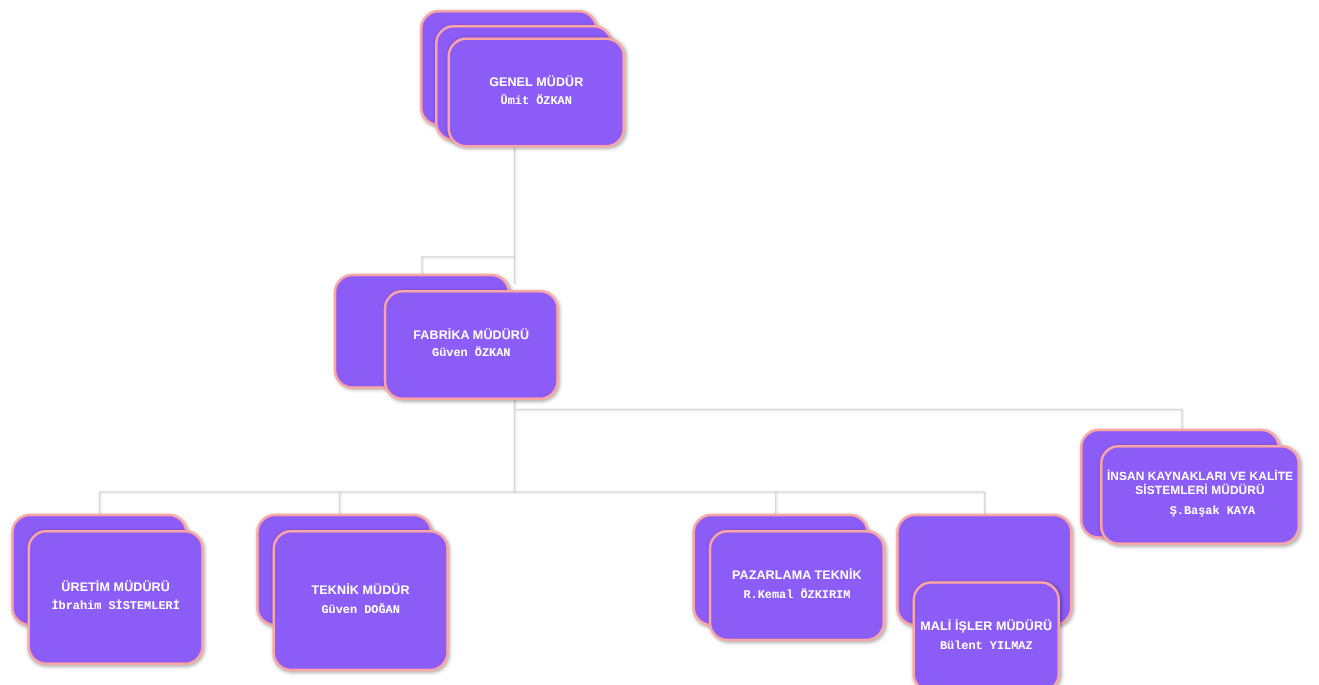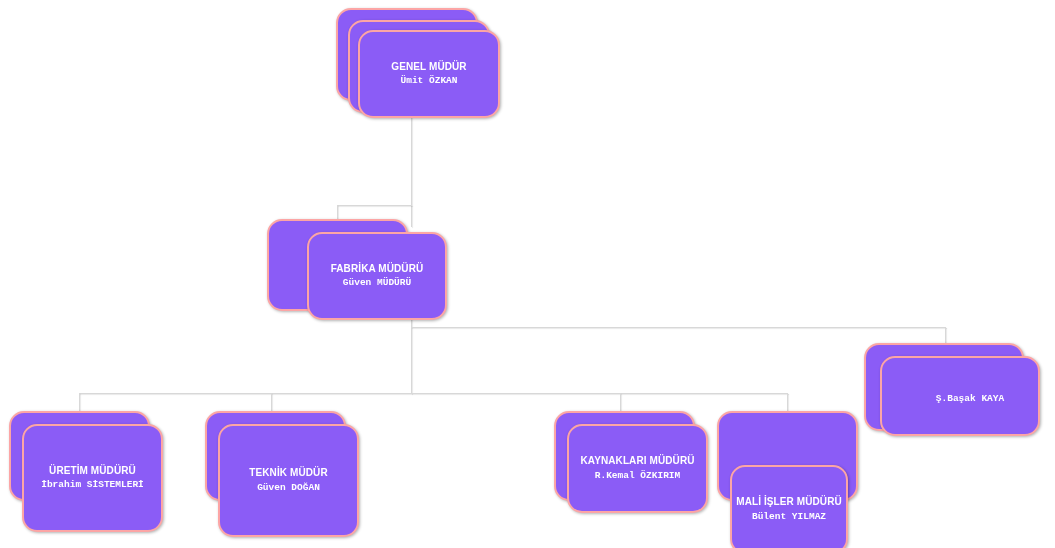--- a/index.html
+++ b/index.html
@@ -89,27 +89,29 @@
     <div class="layer front" style="left:358px;top:30px;width:142px;height:88px;">
       <div class="title">GENEL MÜDÜR</div>
       <div class="person">Ümit ÖZKAN</div>
     </div>
   </div>
 
   <div class="node node-fabrika">
     <div class="layer" style="left:267px;top:219px;width:141px;height:92px;"></div>
     <div class="layer front" style="left:285px;top:232px;width:140px;height:88px;margin-left:22px;">
       <div class="title">FABRİKA MÜDÜRÜ</div>
-      <div class="person">Güven MÜDÜRÜ</div>
+      <div class="person">Güven ÖZKAN</div>
     </div>
   </div>
 
   <div class="node node-hr">
     <div class="layer" style="left:864px;top:343px;width:160px;height:88px;"></div>
     <div class="layer front" style="left:880px;top:356px;width:160px;height:80px;">
+      <div class="title">İNSAN KAYNAKLARI VE KALİTE
+SİSTEMLERİ MÜDÜRÜ</div>
       <div class="person">Ş.Başak KAYA</div>
     </div>
   </div>
 
   <div class="node">
     <div class="layer" style="left:9px;top:411px;width:141px;height:90px;"></div>
     <div class="layer front" style="left:22px;top:424px;width:141px;height:108px;">
       <div class="title">ÜRETİM MÜDÜRÜ</div>
       <div class="person">İbrahim SİSTEMLERİ</div>
     </div>
@@ -119,21 +121,21 @@
     <div class="layer" style="left:205px;top:411px;width:141px;height:90px;"></div>
     <div class="layer front" style="left:218px;top:424px;width:141px;height:113px;">
       <div class="title">TEKNİK MÜDÜR</div>
       <div class="person">Güven DOĞAN</div>
     </div>
   </div>
 
   <div class="node">
     <div class="layer" style="left:554px;top:411px;width:141px;height:90px;"></div>
     <div class="layer front" style="left:567px;top:424px;width:141px;height:89px;">
-      <div class="title">KAYNAKLARI MÜDÜRÜ</div>
+      <div class="title">PAZARLAMA TEKNİK</div>
       <div class="person">R.Kemal ÖZKIRIM</div>
     </div>
   </div>
 
   <div class="node">
     <div class="layer" style="left:717px;top:411px;width:141px;height:90px;"></div>
     <div class="layer front" style="left:730px;top:424px;width:118px;height:89px;margin-top:41px;">
       <div class="title">MALİ İŞLER MÜDÜRÜ</div>
       <div class="person">Bülent YILMAZ</div>
     </div>

